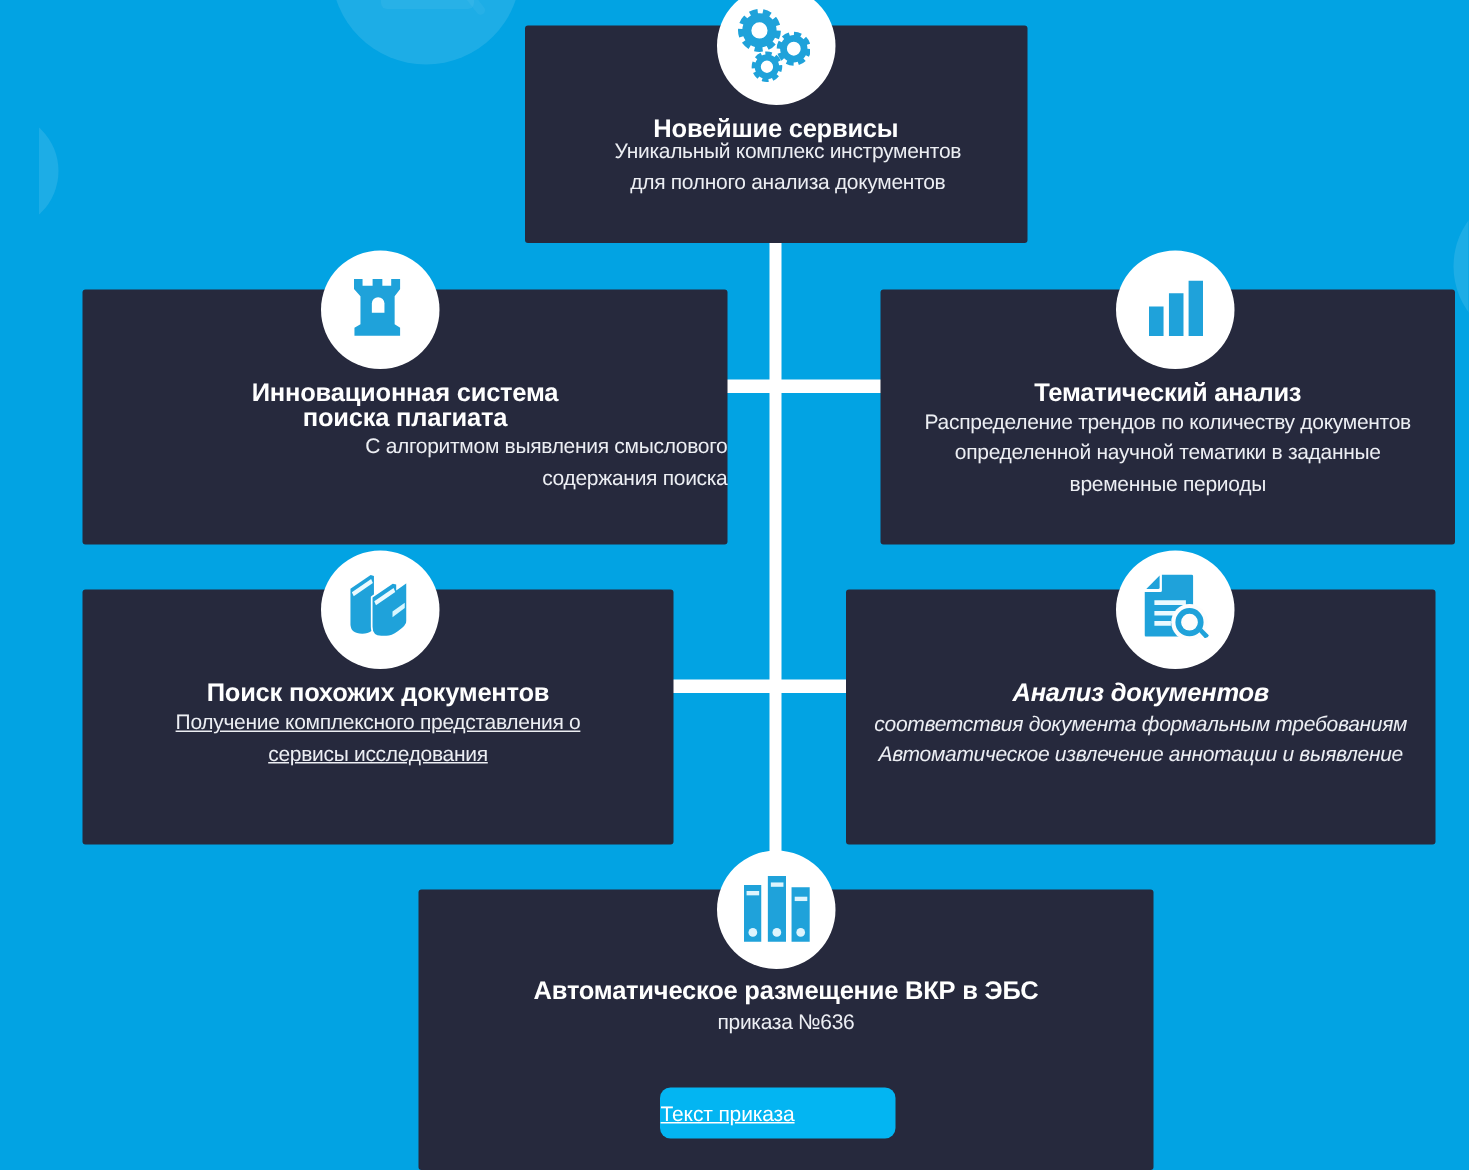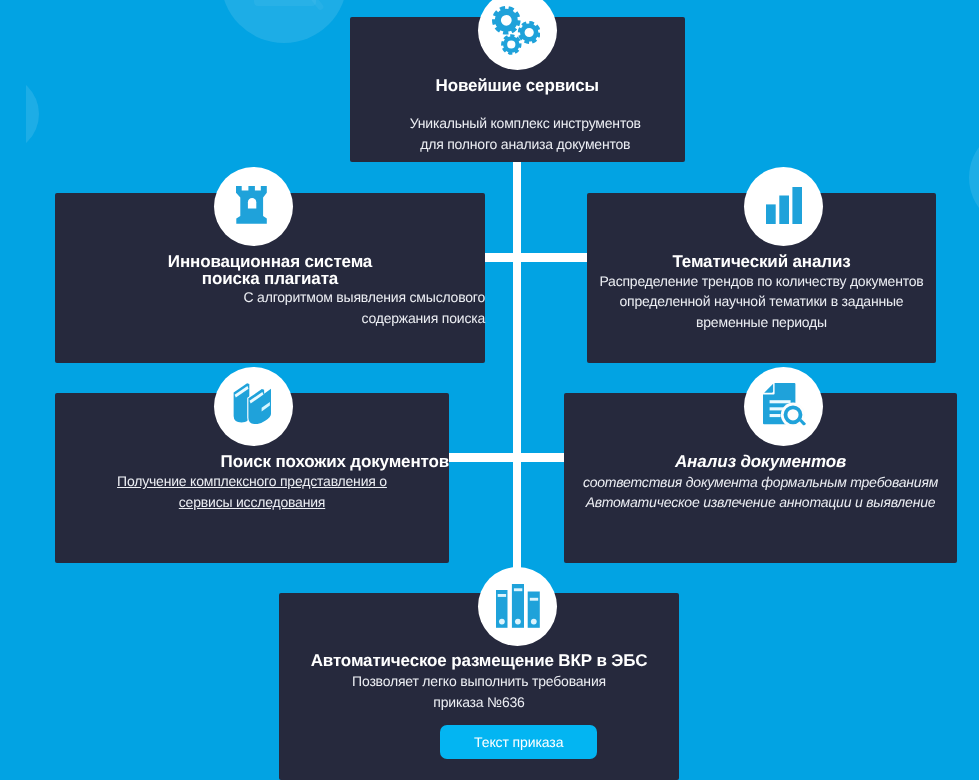--- a/index.html
+++ b/index.html
@@ -9,42 +9,42 @@
   .stage{position:relative;width:979px;height:780px;overflow:hidden;background:#02a3e3;margin-left:26px;}
   .bgcircle{position:absolute;border-radius:50%;background:rgba(255,255,255,0.108);}
   .card{position:absolute;background:#26293d;border-radius:2px;box-sizing:border-box;}
   .conn{position:absolute;background:#ffffff;}
   .icon-circle{position:absolute;width:79px;height:79px;border-radius:50%;
      background:#ffffff;z-index:5;}
   .icon-circle svg{display:block;position:absolute;}
   .ctitle{position:absolute;left:0;right:0;color:#ffffff;font-weight:bold;text-align:center;font-size:17px;letter-spacing:-0.15px;line-height:17.6px;}
   .cdesc{position:absolute;left:0;right:0;color:#eceef3;text-align:center;font-size:14px;letter-spacing:-0.2px;line-height:20.6px;}
   .btn{position:absolute;background:#03b5f2;color:#ffffff;border-radius:7px;
-       display:flex;align-items:center;justify-content:center;font-size:14px;letter-spacing:-0.1px;}
+       display:flex;align-items:center;font-size:14px;letter-spacing:-0.1px;text-decoration:underline;}
 </style>
 </head>
 <body>
 
 <div class="stage">
 
   <div class="bgcircle" style="left:194.8px;top:-83.3px;width:125.8px;height:125.8px;"></div>
   <div class="bgcircle" style="left:-65.7px;top:74.7px;width:78.8px;height:78.8px;"></div>
   <div style="position:absolute;left:228px;top:-28px;width:62px;height:34px;border-radius:4px;background:rgba(255,255,255,0.05);"></div>
   <div style="position:absolute;left:288px;top:-6px;width:6px;height:17px;border-radius:3px;background:rgba(255,255,255,0.045);transform:rotate(-38deg);"></div>
   <div class="bgcircle" style="left:943.3px;top:125.8px;width:102.8px;height:102.8px;"></div>
 
   <div class="conn" style="left:486.8px;top:162px;width:8.7px;height:412px;"></div>
   <div class="conn" style="left:422.3px;top:253.3px;width:139.4px;height:8.9px;"></div>
   <div class="conn" style="left:422.3px;top:453.1px;width:139.4px;height:8.9px;"></div>
 
   <div class="card" style="left:324px;top:17px;width:334.5px;height:145px;">
     <div class="ctitle" style="top:60.4px;">
       <div>Новейшие сервисы</div>
     </div>
-    <div class="cdesc" style="top:96px;padding-left:16px;">
+    <div class="cdesc" style="top:73px;padding-left:16px;">
       <div>Уникальный комплекс инструментов</div>
       <div>для полного анализа документов</div>
     </div>
   </div>
   <div class="icon-circle" style="left:452px;top:-9px;">
     <svg width="48.8" height="48.9" viewBox="0.1 0.1 48.8 48.9" style="left:13.7px;top:14.9px">
         <path fill="#1fa2da" fill-rule="evenodd" d="M28.70 14.55A14.30 14.30 0 0 1 27.40 20.35L24.77 19.24A11.44 11.44 0 0 1 23.14 21.78L25.26 23.71A14.30 14.30 0 0 1 20.53 27.32L19.23 24.77A11.44 11.44 0 0 1 16.35 25.67L16.73 28.51A14.30 14.30 0 0 1 10.79 28.24L11.44 25.45A11.44 11.44 0 0 1 8.64 24.29L7.12 26.71A14.30 14.30 0 0 1 2.74 22.68L5.03 20.96A11.44 11.44 0 0 1 3.64 18.27L0.91 19.15A14.30 14.30 0 0 1 0.15 13.25L3.00 13.40A11.44 11.44 0 0 1 3.66 10.45L1.01 9.37A14.30 14.30 0 0 1 4.22 4.36L6.31 6.31A11.44 11.44 0 0 1 8.72 4.47L7.38 1.94A14.30 14.30 0 0 1 13.06 0.16L13.40 3.00A11.44 11.44 0 0 1 16.43 3.14L17.03 0.34A14.30 14.30 0 0 1 22.52 2.63L20.96 5.03A11.44 11.44 0 0 1 23.19 7.08L25.45 5.32A14.30 14.30 0 0 1 28.19 10.60L25.45 11.44A11.44 11.44 0 0 1 25.84 14.44ZM19.80 14.40A5.40 5.40 0 1 0 9.00 14.40A5.40 5.40 0 1 0 19.80 14.40Z"></path>
         <path fill="#1fa2da" fill-rule="evenodd" d="M48.70 26.76A11.40 11.40 0 0 1 47.38 31.92L45.33 30.92A9.12 9.12 0 0 1 43.71 33.09L45.24 34.78A11.40 11.40 0 0 1 40.67 37.49L39.92 35.33A9.12 9.12 0 0 1 37.24 35.72L37.14 38.00A11.40 11.40 0 0 1 31.98 36.68L32.98 34.63A9.12 9.12 0 0 1 30.81 33.01L29.12 34.54A11.40 11.40 0 0 1 26.41 29.97L28.57 29.22A9.12 9.12 0 0 1 28.18 26.54L25.90 26.44A11.40 11.40 0 0 1 27.22 21.28L29.27 22.28A9.12 9.12 0 0 1 30.89 20.11L29.36 18.42A11.40 11.40 0 0 1 33.93 15.71L34.68 17.87A9.12 9.12 0 0 1 37.36 17.48L37.46 15.20A11.40 11.40 0 0 1 42.62 16.52L41.62 18.57A9.12 9.12 0 0 1 43.79 20.19L45.48 18.66A11.40 11.40 0 0 1 48.19 23.23L46.03 23.98A9.12 9.12 0 0 1 46.42 26.66ZM41.90 26.60A4.60 4.60 0 1 0 32.70 26.60A4.60 4.60 0 1 0 41.90 26.60Z"></path>
         <path fill="#1fa2da" fill-rule="evenodd" d="M29.53 37.42A10.20 10.20 0 0 1 28.96 42.15L27.03 41.50A8.16 8.16 0 0 1 25.84 43.62L27.40 44.93A10.20 10.20 0 0 1 23.65 47.87L22.74 46.04A8.16 8.16 0 0 1 20.40 46.70L20.58 48.73A10.20 10.20 0 0 1 15.85 48.16L16.50 46.23A8.16 8.16 0 0 1 14.38 45.04L13.07 46.60A10.20 10.20 0 0 1 10.13 42.85L11.96 41.94A8.16 8.16 0 0 1 11.30 39.60L9.27 39.78A10.20 10.20 0 0 1 9.84 35.05L11.77 35.70A8.16 8.16 0 0 1 12.96 33.58L11.40 32.27A10.20 10.20 0 0 1 15.15 29.33L16.06 31.16A8.16 8.16 0 0 1 18.40 30.50L18.22 28.47A10.20 10.20 0 0 1 22.95 29.04L22.30 30.97A8.16 8.16 0 0 1 24.42 32.16L25.73 30.60A10.20 10.20 0 0 1 28.67 34.35L26.84 35.26A8.16 8.16 0 0 1 27.50 37.60ZM23.50 38.60A4.10 4.10 0 1 0 15.30 38.60A4.10 4.10 0 1 0 23.50 38.60Z"></path>
       </svg>
@@ -60,40 +60,40 @@
       <div>содержания поиска</div>
     </div>
   </div>
   <div class="icon-circle" style="left:187.5px;top:167px;">
     <svg width="30.8" height="37.8" viewBox="0 0 30.8 37.8" style="left:22.7px;top:19px">
         <path fill="#1fa2da" d="M0.0 0.0 L5.7 0.0 L5.7 4.5 L12.4 4.5 L12.4 0.0 L18.9 0.0 L18.9 4.5 L24.8 4.5 L24.8 0.0 L30.8 0.0 L30.8 6.7 L27.1 11.5 L27.1 30.1 L30.8 32.5 L30.8 37.8 L0.3 37.8 L0.3 32.5 L4.3 30.1 L4.3 11.5 L0.0 6.7 Z"></path>
         <path fill="#ffffff" d="M11.9 16.3A4.2 4.2 0 0 1 20.3 16.3V22.5H11.9Z"></path>
       </svg>
   </div>
 
-  <div class="card" style="left:561px;top:193px;width:349px;height:170px;">
+  <div class="card" style="left:561px;top:193px;width:383px;height:170px;">
     <div class="ctitle" style="top:59.8px;">
       <div>Тематический анализ</div>
     </div>
     <div class="cdesc" style="top:77.9px;">
       <div>Распределение трендов по количеству документов</div>
       <div>определенной научной тематики в заданные</div>
       <div>временные периоды</div>
     </div>
   </div>
   <div class="icon-circle" style="left:718px;top:167px;">
     <svg width="36.1" height="37.2" viewBox="0 0 36.1 37.2" style="left:21.9px;top:20.3px">
         <path fill="#1fa2da" d="M0 17.4H9.7V37.2H0Z"></path>
         <path fill="#1fa2da" d="M13.3 8.5H23V37.2H13.3Z"></path>
         <path fill="#1fa2da" d="M26.4 0H36.1V37.2H26.4Z"></path>
       </svg>
   </div>
 
   <div class="card" style="left:29px;top:393px;width:394px;height:170px;">
-    <div class="ctitle" style="top:59.8px;text-align:right;">
+    <div class="ctitle" style="top:59.8px;">
       <div>Поиск похожих документов</div>
     </div>
     <div class="cdesc" style="top:78.3px;text-decoration:underline;">
       <div>Получение комплексного представления о</div>
       <div>сервисы исследования</div>
     </div>
   </div>
   <div class="icon-circle" style="left:187.5px;top:367px;">
     <svg width="38" height="41.2" viewBox="0 0 36.6 39.7" style="left:19.5px;top:16.1px">
         <path fill="#1fa2da" d="M0.6 9.2 L13.6 0.3 L15.7 0.9 L15.7 31.8 Q15.7 38.0 8.2 38.0 Q0.6 38.0 0.6 31.8 Z"></path>
@@ -120,26 +120,25 @@
         <path fill="#1fa2da" d="M10.1 0.7V8.6Q10.1 9.7 9.0 9.7H1.2Z"></path>
         <path fill="#eafaff" d="M6.6 17.2H27.6V20.3H6.6Z"></path>
         <path fill="#eafaff" d="M6.6 24.3H21.6V27.4H6.6Z"></path>
         <path fill="#eafaff" d="M6.6 31.0H17.6V34.1H6.6Z"></path>
         <path fill="#fdfdfd" d="M30.0 19.6A12.2 12.2 0 1 1 30.0 44.0A12.2 12.2 0 1 1 30.0 19.6Z"></path>
         <path fill="#1fa2da" fill-rule="evenodd" d="M30.0 22.4A9.4 9.4 0 1 1 30.0 41.2A9.4 9.4 0 1 1 30.0 22.4ZM30.0 26.2A5.6 5.6 0 1 0 30.0 37.4A5.6 5.6 0 1 0 30.0 26.2Z"></path>
         <path fill="#1fa2da" d="M36.3 38.1L38.4 36.0L42.9 40.5Q42.4 42.7 40.1 42.3Z"></path>
       </svg>
   </div>
 
-  <div class="card" style="left:253px;top:593px;width:400px;height:187px;">
+  <div class="card" style="left:253px;top:593px;width:490px;height:187px;">
     <div class="ctitle" style="top:58.6px;">
       <div>Автоматическое размещение ВКР в ЭБС</div>
     </div>
     <div class="cdesc" style="top:78.3px;">
-      <div>Позволяет легко выполнить требования</div>
       <div>приказа №636</div>
     </div>
   </div>
   <div class="icon-circle" style="left:452px;top:567px;">
     <svg width="43.8" height="43.8" viewBox="0 0 43.8 43.8" style="left:18.2px;top:16.9px">
         <path fill="#1fa2da" d="M0 6H11.5V43.8H0Z"></path>
         <path fill="#1fa2da" d="M15.9 0H28V43.8H15.9Z"></path>
         <path fill="#1fa2da" d="M31.7 7.5H43.8V43.8H31.7Z"></path>
         <path fill="#ddf4fd" d="M1.7 10H10.1V12.9H1.7Z"></path>
         <path fill="#ddf4fd" d="M17.9 4.3H26.3V7.2H17.9Z"></path>

